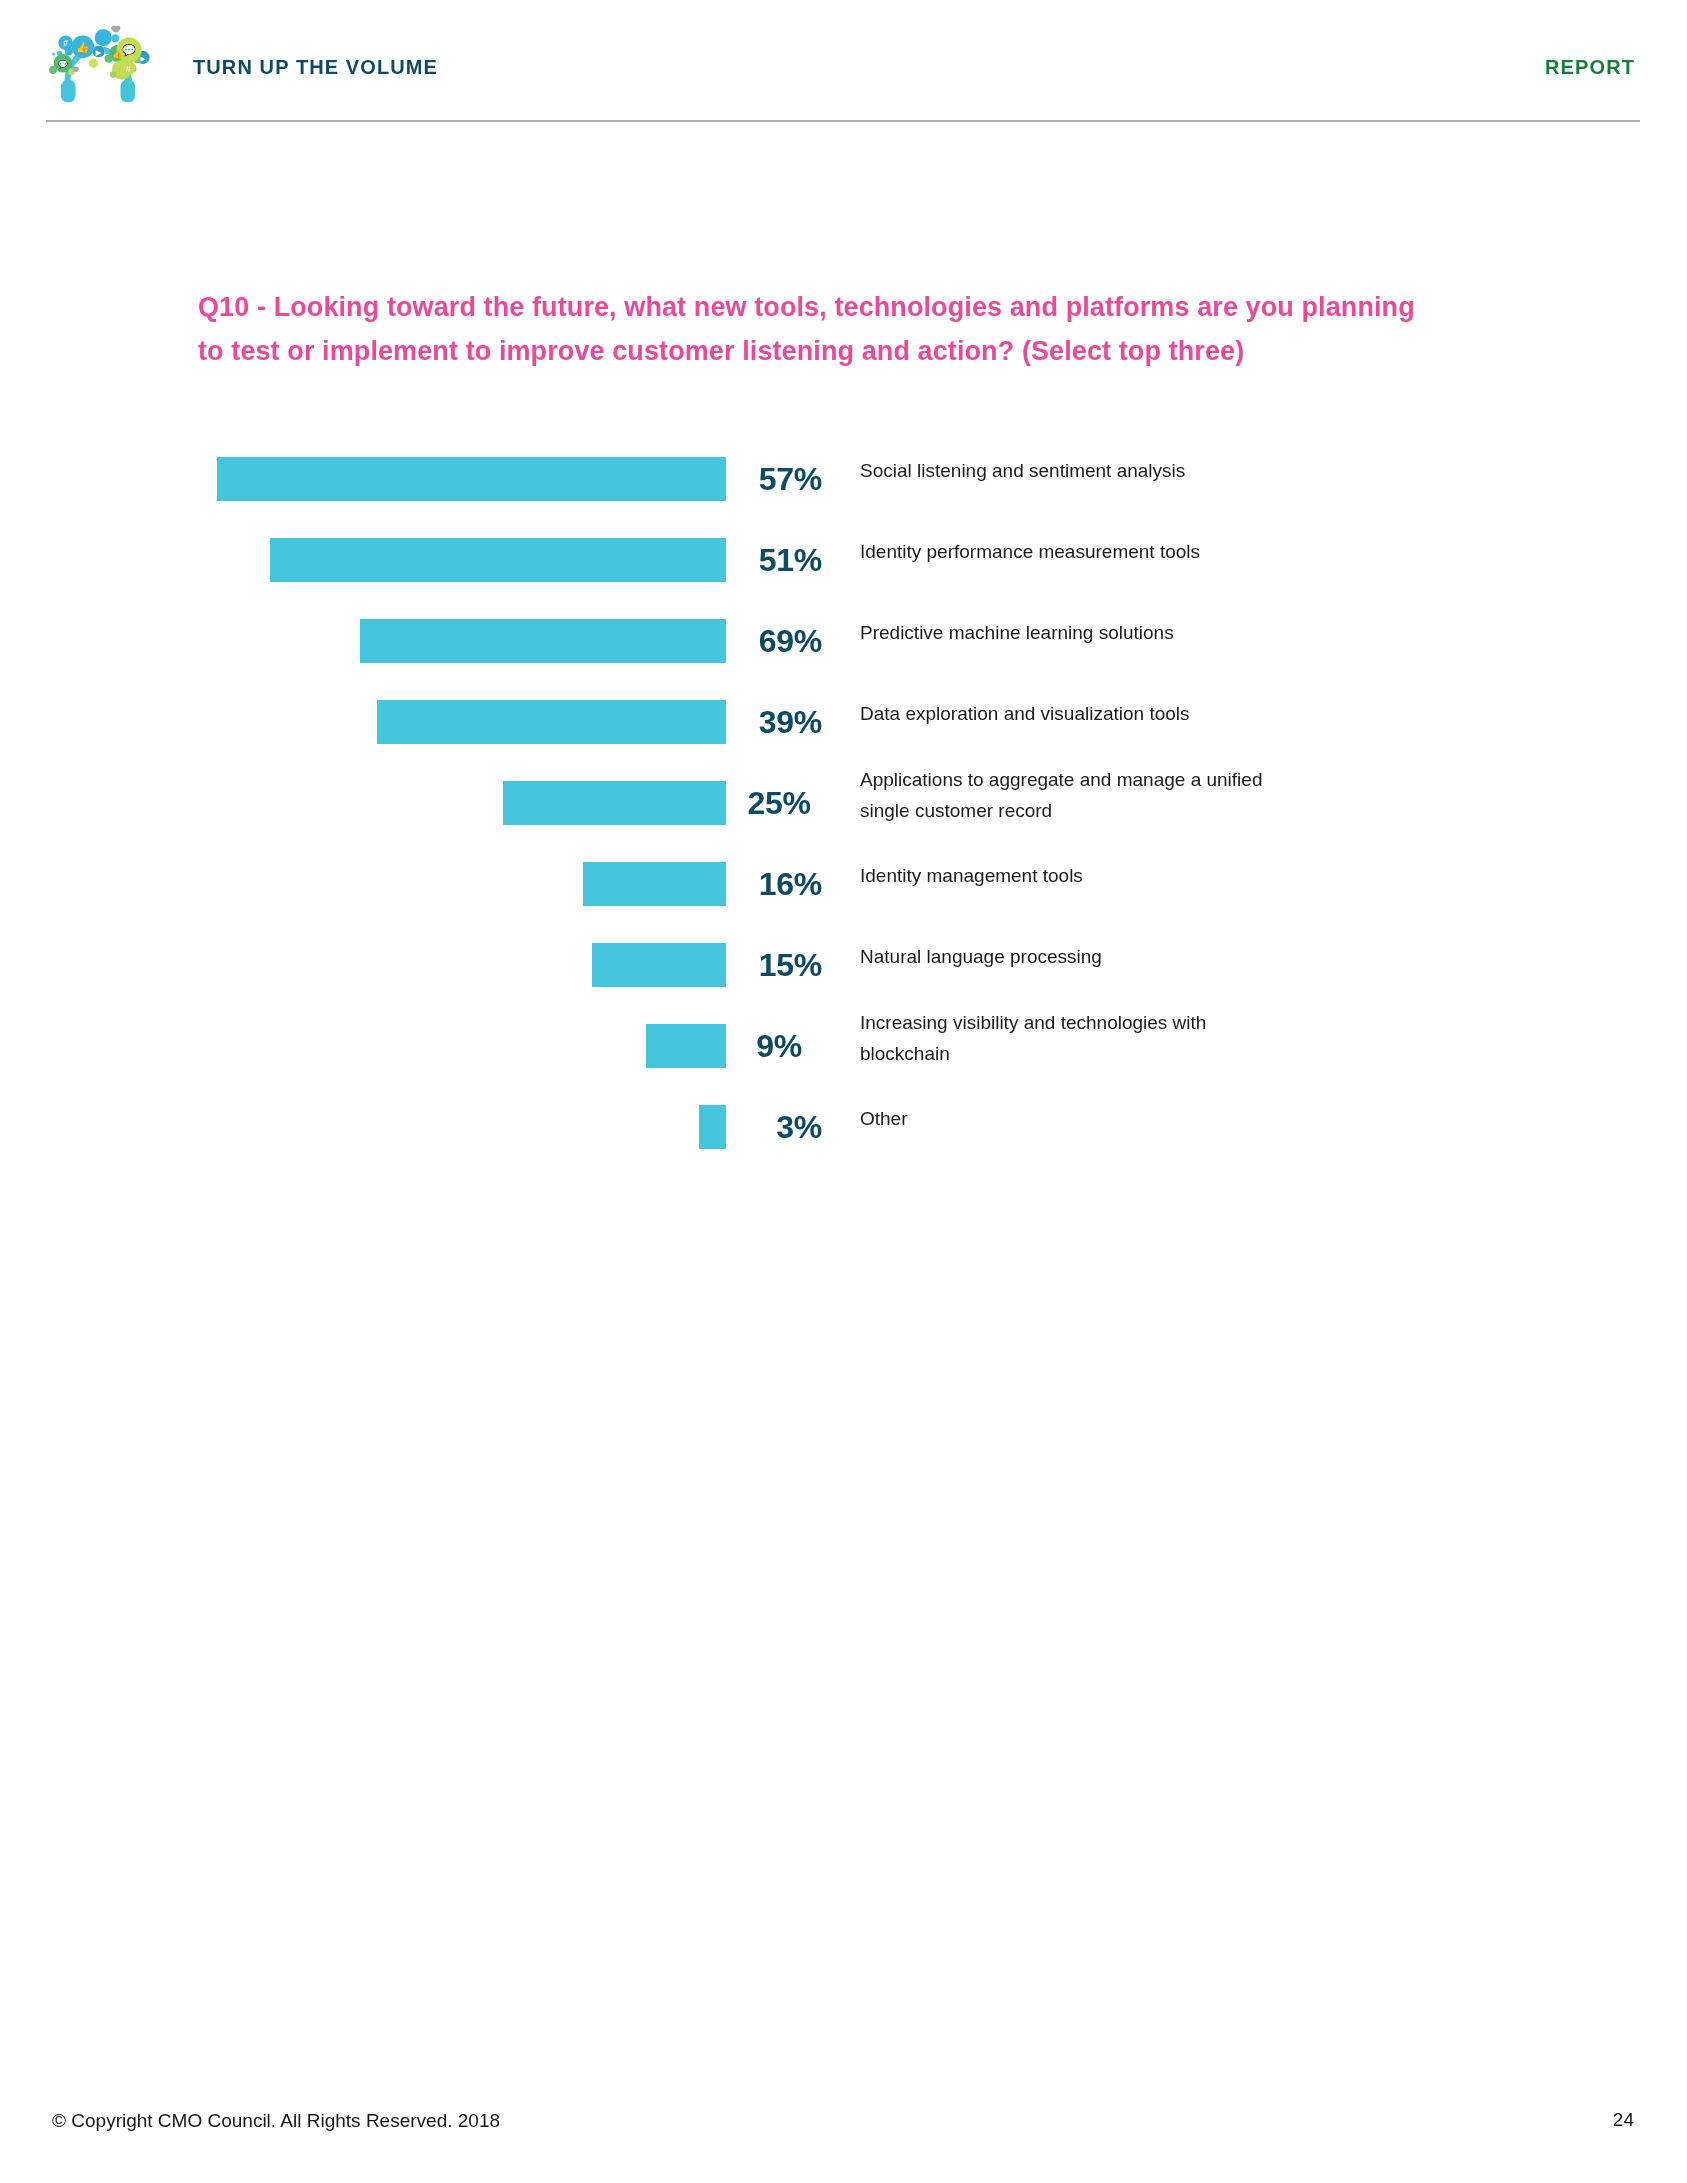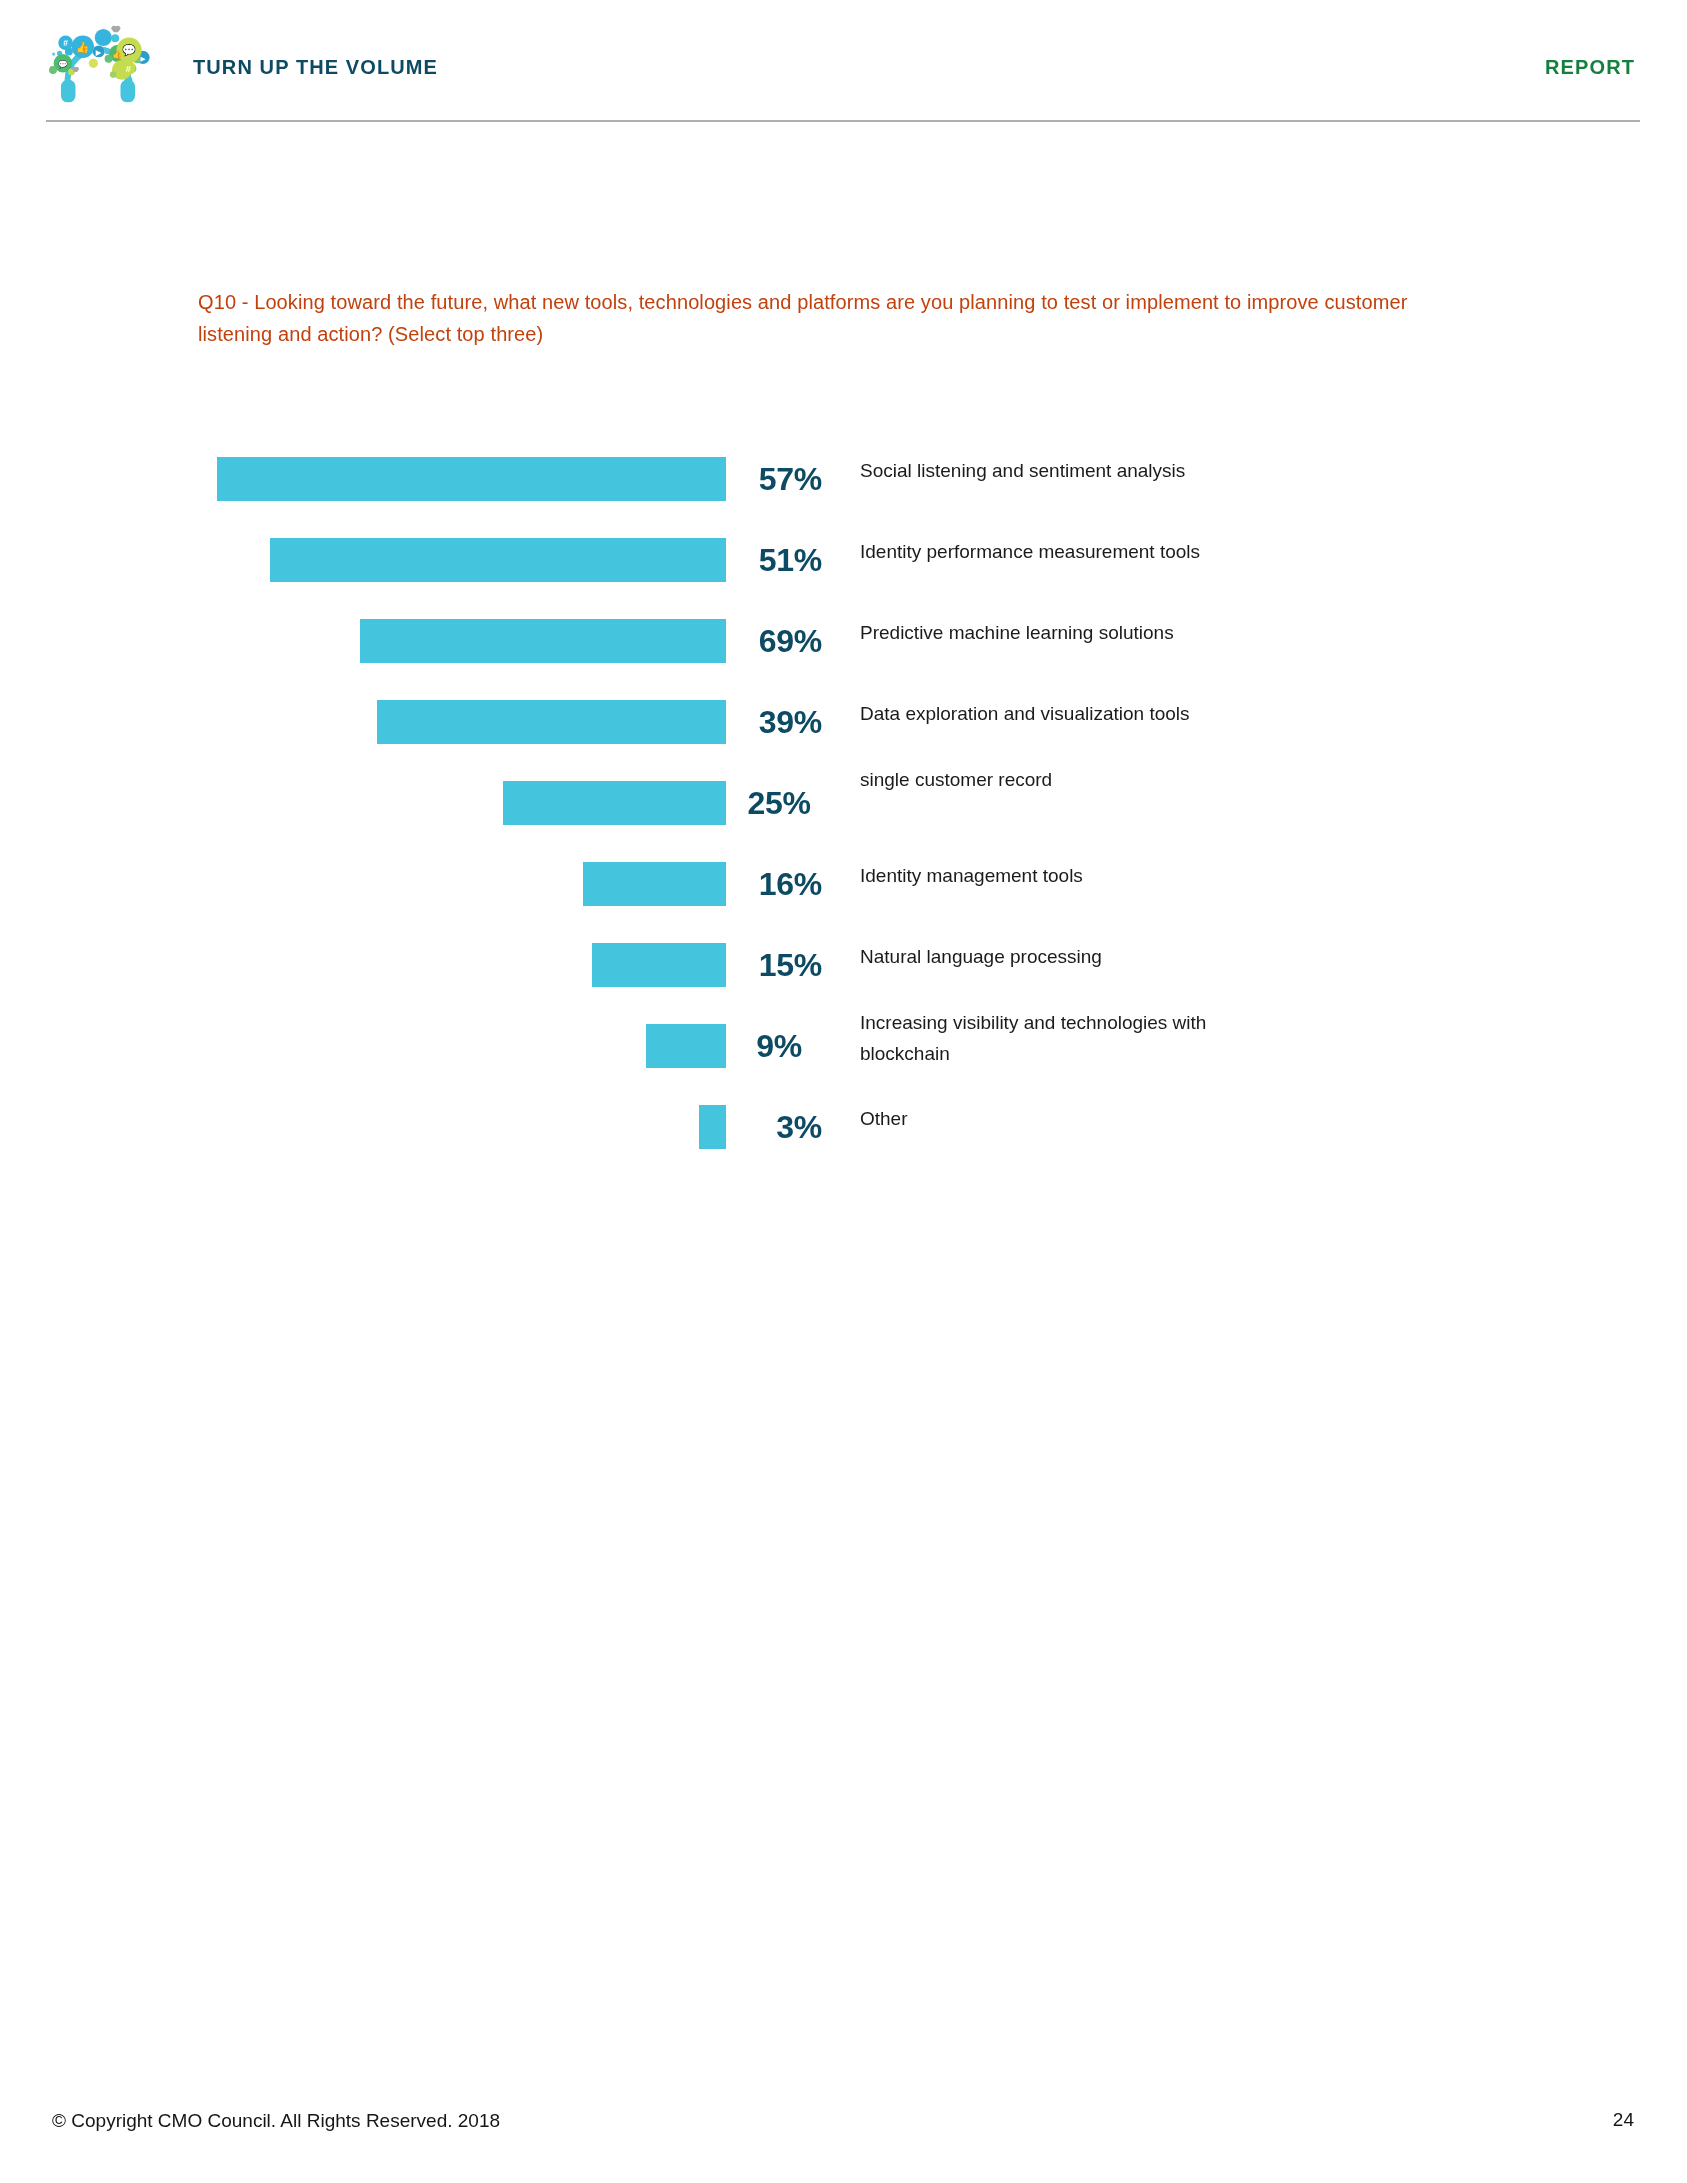--- a/index.html
+++ b/index.html
@@ -49,23 +49,23 @@
     background: #b0aeb3;
   }
 
   
   #question-block {
     position: absolute;
     left: 198px; top: 286px;
     width: 1237px;
   }
   #question-text {
-    font-size: 20px;
-    font-weight: 400;
-    color: #c2410c;
+    font-size: 27px;
+    font-weight: 700;
+    color: #ec4899;
     line-height: 1.62;
     letter-spacing: 0.1px;
   }
 
   
   #chart {
     position: absolute;
     left: 18px; top: 443px;
     width: 1524px;
   }
@@ -230,20 +230,21 @@
       <div>Data exploration and visualization tools</div>
     </div>
   </div>
 
   <div class="chart-row two-line">
     <div class="bar-track">
       <div class="bar" style="width: 223px; background: rgb(69, 196, 221);"></div>
     </div>
     <div class="row-value">25%</div>
     <div class="row-label">
+      <div>Applications to aggregate and manage a unified</div>
       <div>single customer record</div>
     </div>
   </div>
 
   <div class="chart-row">
     <div class="bar-track">
       <div class="bar" style="width: 143px; background: rgb(69, 196, 221);"></div>
     </div>
     <div class="row-value">16%</div>
     <div class="row-label">

